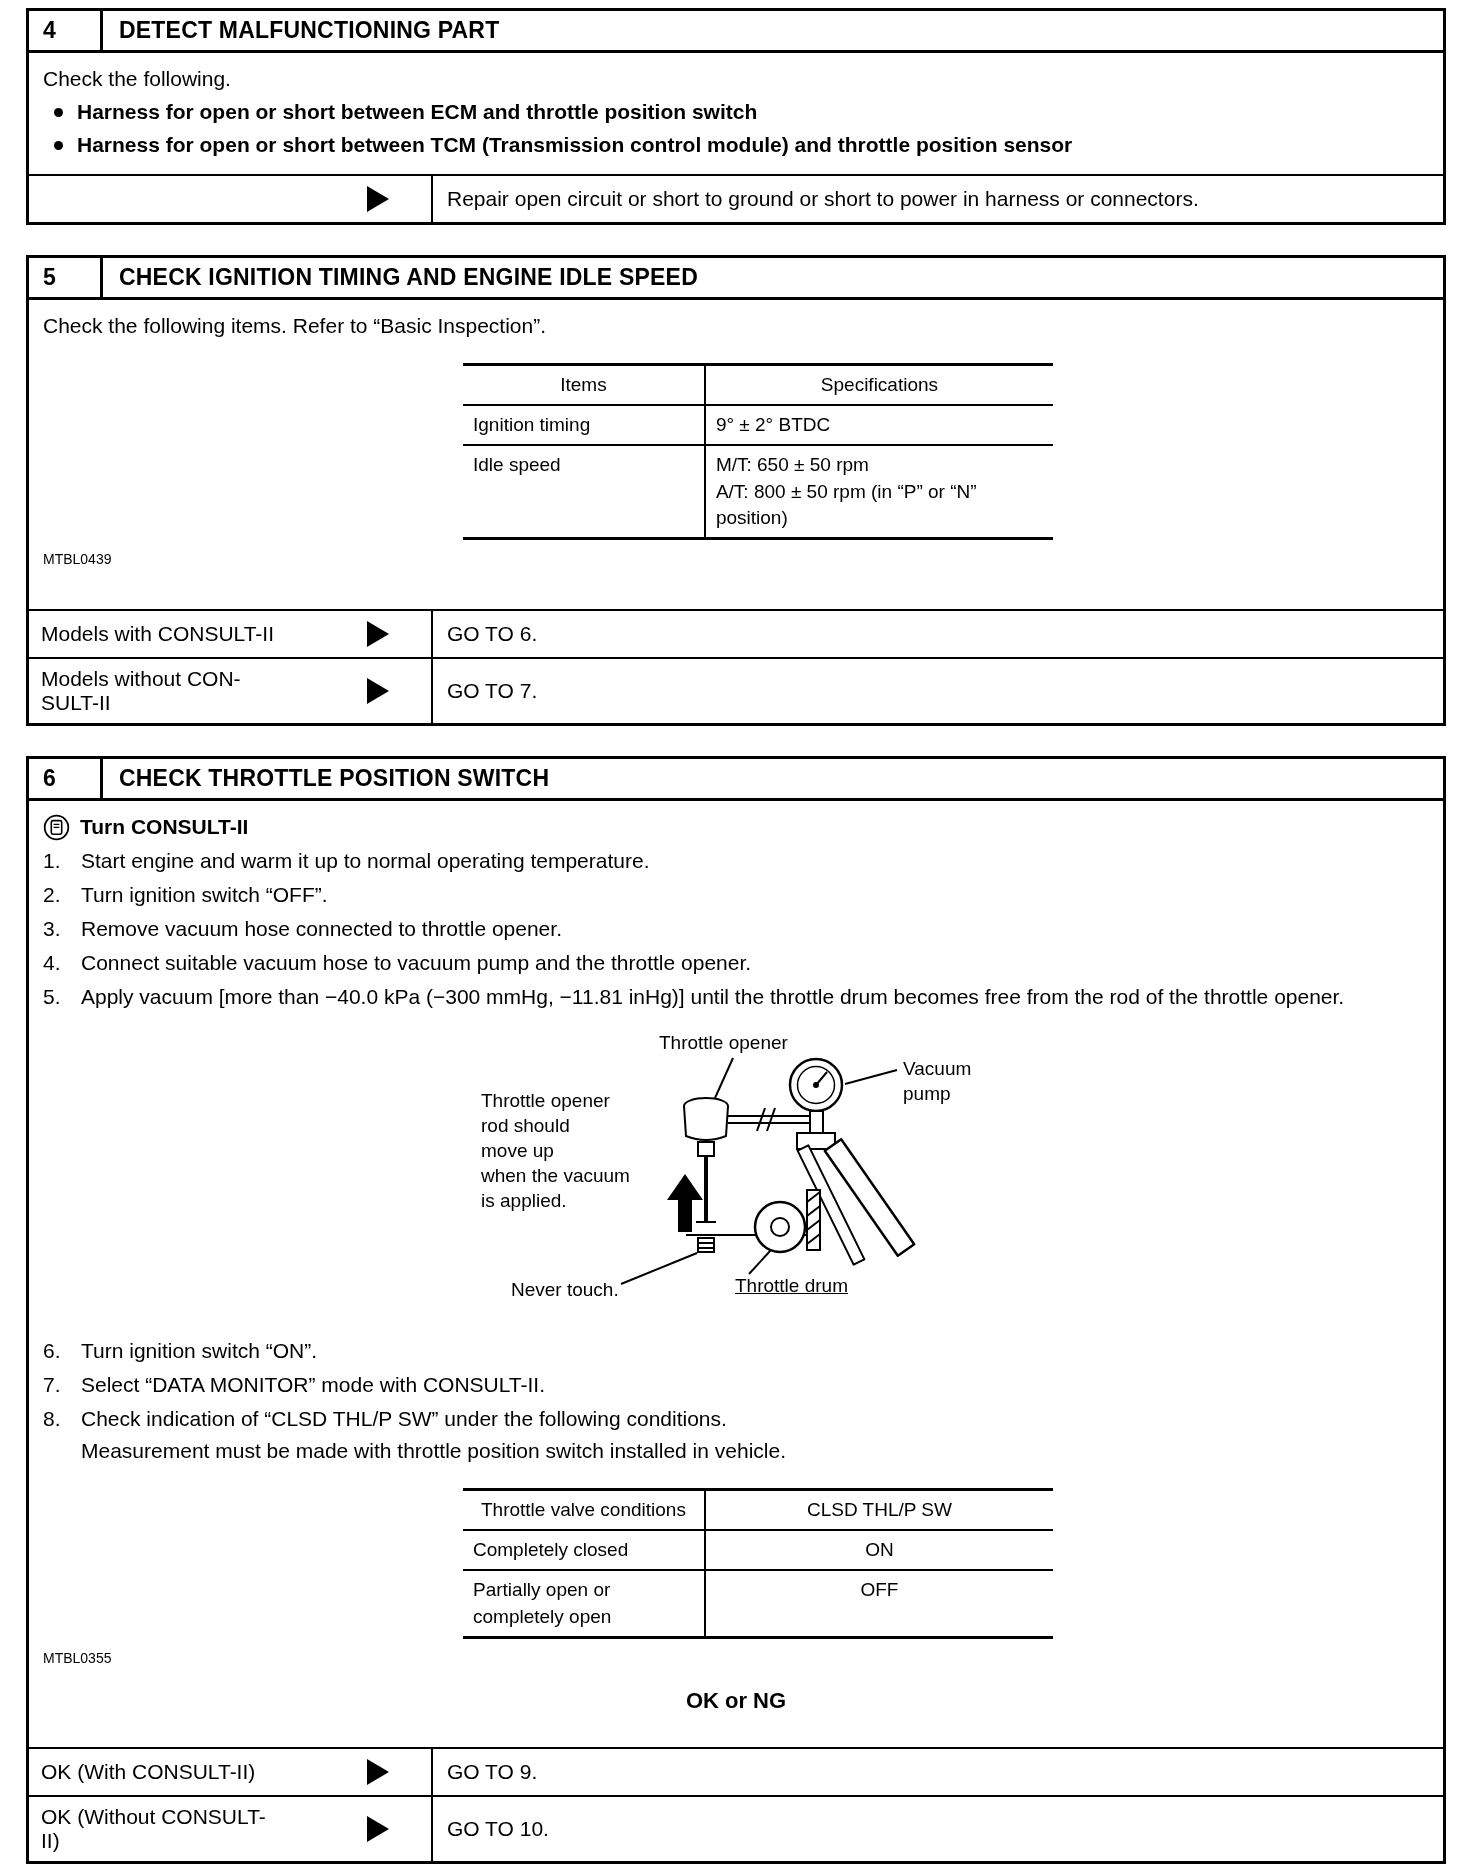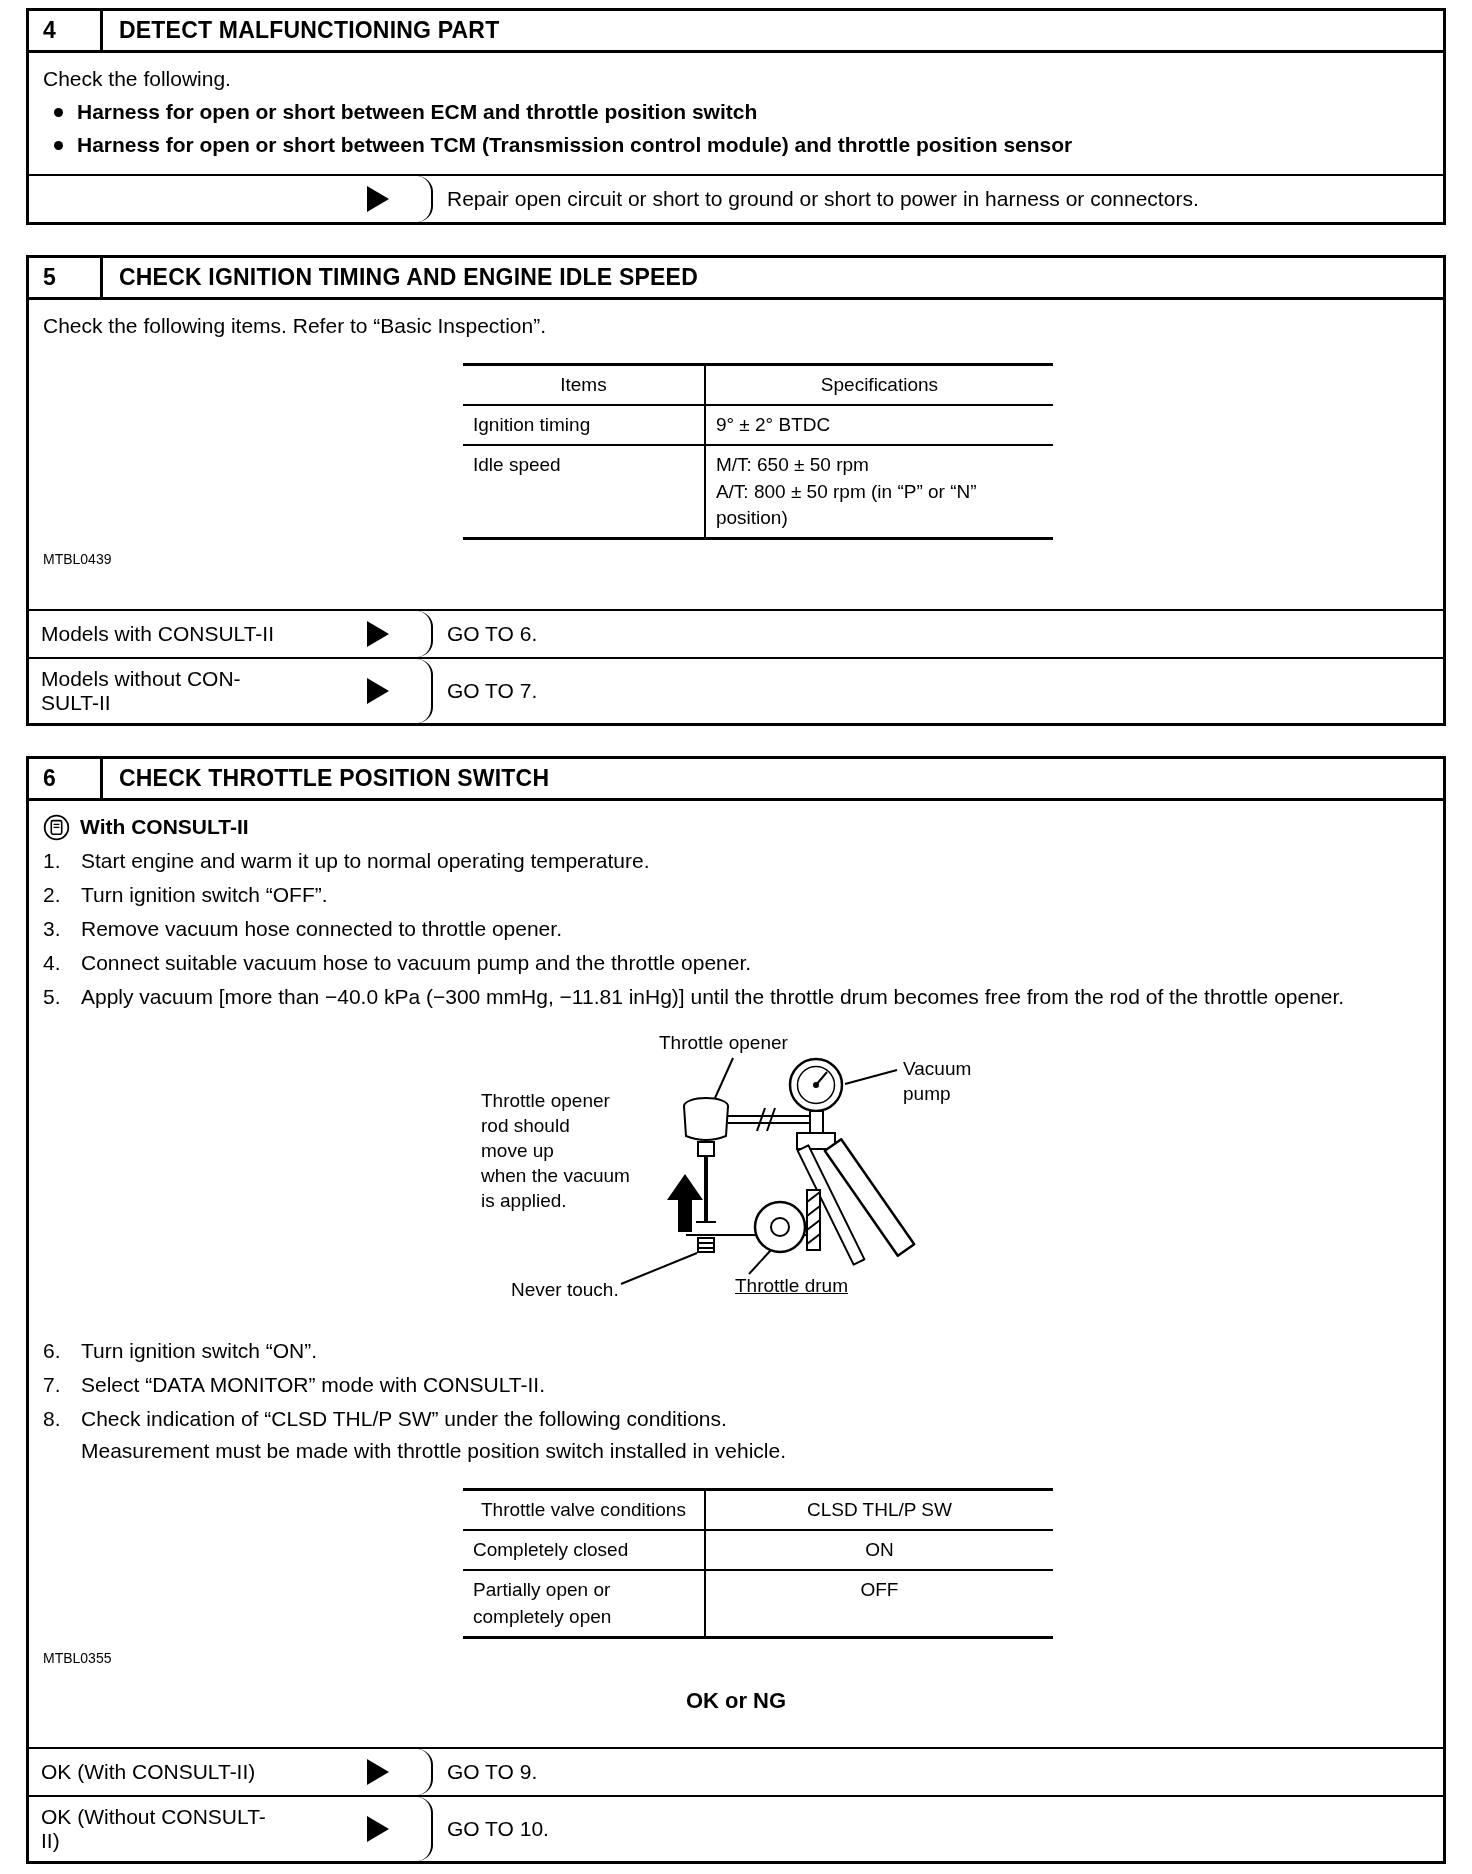--- a/index.html
+++ b/index.html
@@ -17,21 +17,21 @@
   .step-num { flex: 0 0 74px; padding: 6px 0 6px 14px; font-weight: bold; font-size: 23px; border-right: 3px solid #000; }
   .step-title { padding: 6px 0 6px 16px; font-weight: bold; font-size: 23px; letter-spacing: .2px; }
   .box-body { padding: 12px 14px 14px; font-size: 21px; line-height: 1.38; }
   .box-body.pad-bottom { padding-bottom: 40px; }
 
   .bullets { list-style: none; margin-top: 4px; }
   .bullets li { position: relative; padding-left: 34px; margin-top: 4px; font-weight: bold; }
   .bullets li::before { content: ""; position: absolute; left: 11px; top: 10px; width: 9px; height: 9px; background: #000; border-radius: 50%; }
 
   .branch-row { display: flex; border-top: 2px solid #000; font-size: 21px; }
-  .branch-left { flex: 0 0 404px; border-right: 2px solid #000; display: flex; align-items: center; justify-content: space-between; padding: 8px 42px 8px 12px; min-height: 46px; border-radius: 16px; }
+  .branch-left { flex: 0 0 404px; border-right: 2px solid #000; display: flex; align-items: center; justify-content: space-between; padding: 8px 42px 8px 12px; min-height: 46px; }
   .branch-right { flex: 1; display: flex; align-items: center; padding: 8px 14px; }
   .arrow { flex: 0 0 auto; width: 0; height: 0; border-left: 22px solid #000; border-top: 13px solid transparent; border-bottom: 13px solid transparent; }
 
   .pre { white-space: pre-line; }
 
   .man-table { border-collapse: collapse; margin: 22px 0 0 420px; width: 590px; font-size: 19px; border-top: 3px solid #000; border-bottom: 3px solid #000; }
   .man-table th { font-weight: normal; text-align: center; padding: 6px 8px; border-bottom: 2px solid #000; }
   .man-table td { padding: 6px 10px; vertical-align: top; }
   .man-table tbody tr + tr td { border-top: 2px solid #000; }
   .man-table th + th, .man-table td + td { border-left: 2px solid #000; }
@@ -144,21 +144,21 @@
     </div>
     <div class="box-body">
 
       <div class="mode-line">
         <svg class="consult-icon" viewBox="0 0 27 27">
           <circle cx="13.5" cy="13.5" r="11.8" fill="none" stroke="#000" stroke-width="1.8"></circle>
           <rect x="8.3" y="6.6" width="10.4" height="13.6" rx="1.6" fill="none" stroke="#000" stroke-width="1.6"></rect>
           <line x1="10.6" y1="10.4" x2="16.4" y2="10.4" stroke="#000" stroke-width="1.3"></line>
           <line x1="10.6" y1="13.4" x2="16.4" y2="13.4" stroke="#000" stroke-width="1.3"></line>
         </svg>
-        <span>With CONSULT-II</span>
+        <span>Turn CONSULT-II</span>
       </div>
 
       <div class="steps">
         <div class="step-line">
           <span class="sn">1.</span>
           <span class="st">Start engine and warm it up to normal operating temperature.</span>
         </div>
         <div class="step-line">
           <span class="sn">2.</span>
           <span class="st">Turn ignition switch “OFF”.</span>

